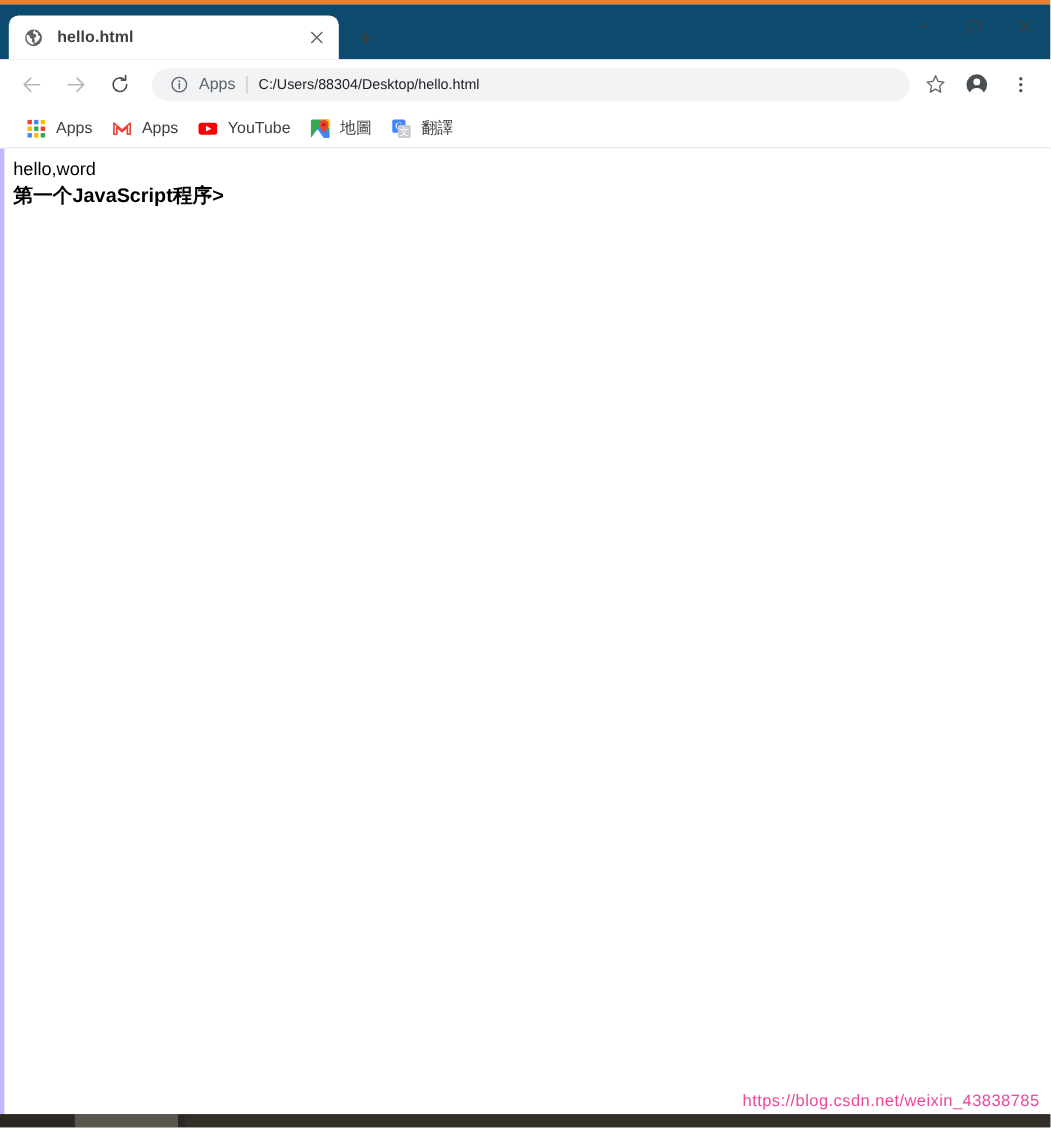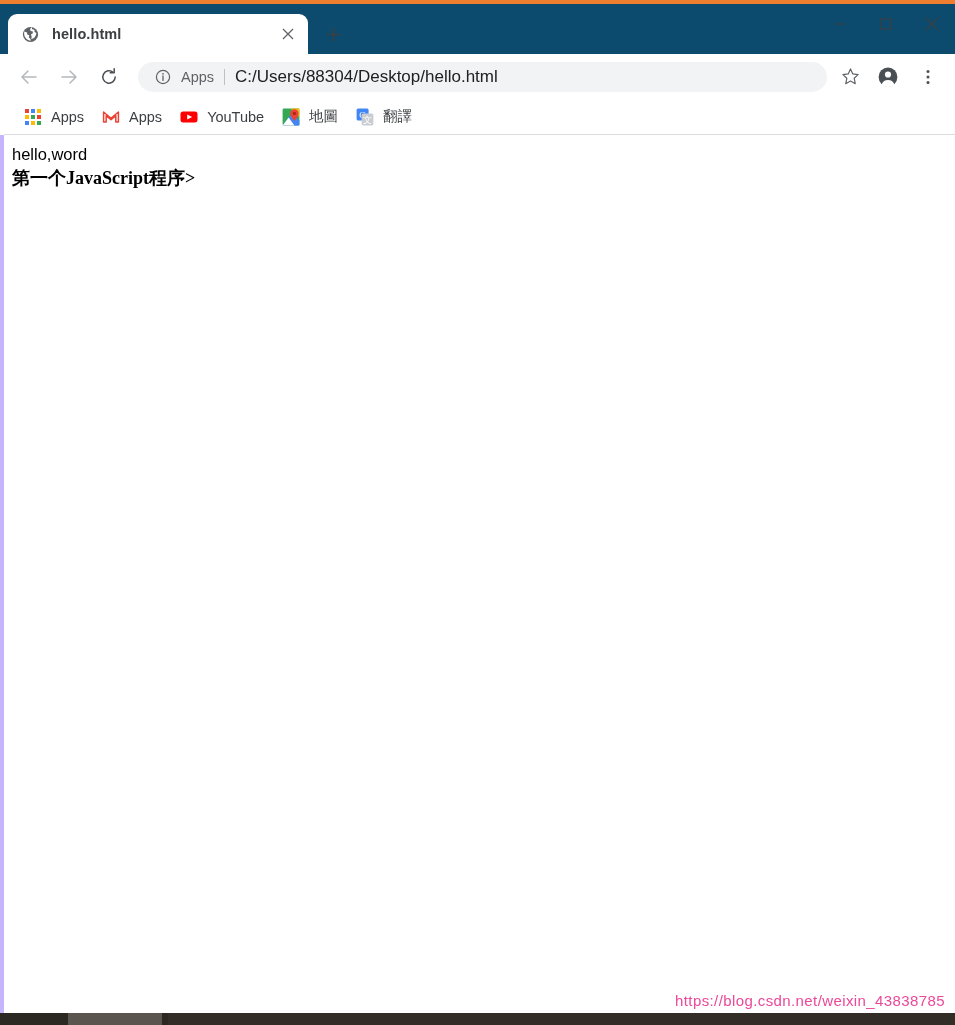--- a/index.html
+++ b/index.html
@@ -157,21 +157,21 @@
     white-space: nowrap;
   }
   .scheme-divider {
     width: 1px;
     height: 16px;
     background: #bdc1c6;
     margin: 0 10px;
     flex: 0 0 1px;
   }
   .url-text {
-    font-size: 17px;
+    font-size: 13px;
     color: #202124;
     white-space: nowrap;
     overflow: hidden;
     text-overflow: ellipsis;
   }
   .tb-right-btn {
     width: 30px; height: 30px;
     display: flex;
     align-items: center;
     justify-content: center;
@@ -235,21 +235,21 @@
     font-family: "Liberation Serif", serif;
   }
   .line-plain {
     font-family: "Liberation Sans", sans-serif;
     font-size: 16.5px;
     color: #000000;
     line-height: 1.4;
     white-space: pre;
   }
   .line-bold {
-    font-family: Liberation Serif, serif;
+    font-family: Liberation Sans, sans-serif;
     font-size: 18px;
     font-weight: bold;
     color: #000000;
     line-height: 1.35;
     white-space: pre;
   }
 
   
   .watermark {
     position: absolute;

